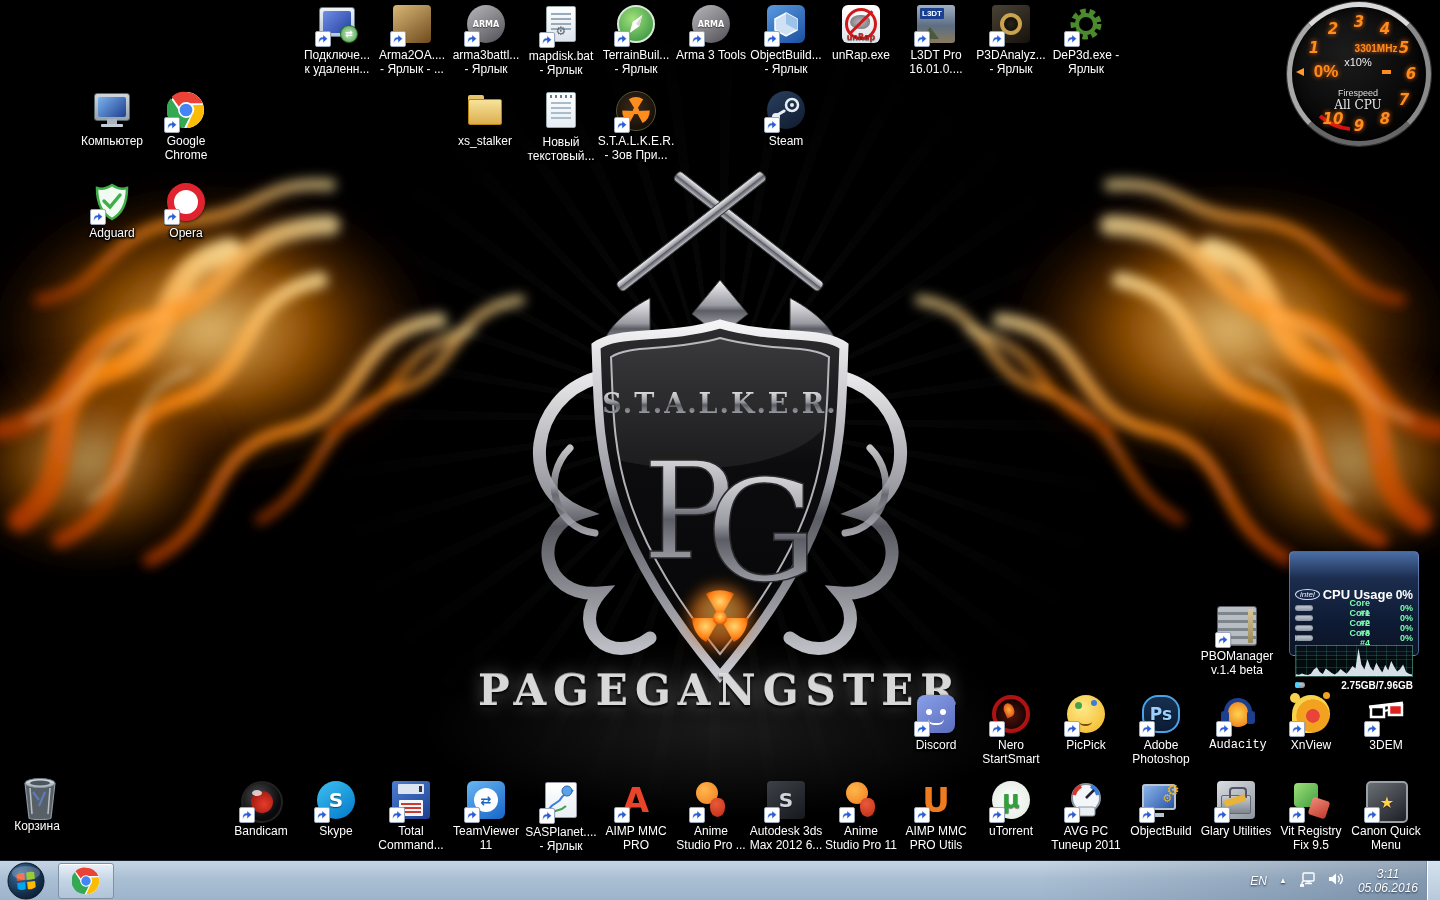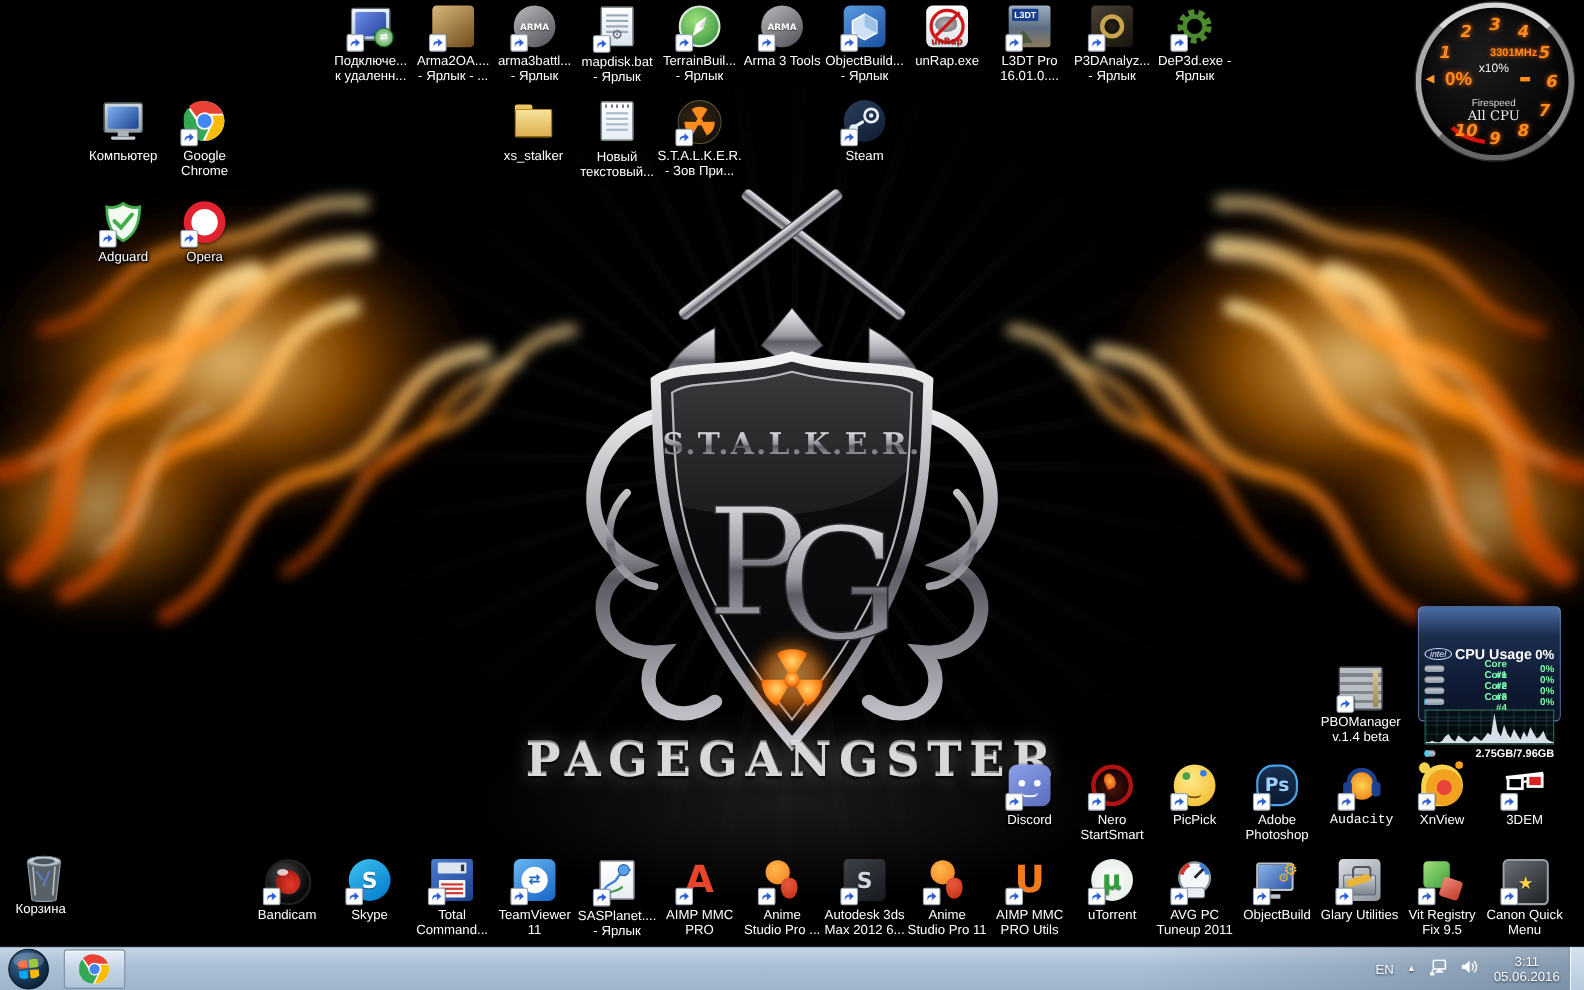--- a/index.html
+++ b/index.html
@@ -46,21 +46,21 @@
   .cbar i{position:absolute;left:0;top:0;bottom:0;background:#46d2ff;border-radius:3px;}
   .cname{flex:1;text-align:right;color:#7dffb0;font-weight:bold;}
   .cval{width:22px;text-align:right;color:#7dffb0;font-weight:bold;}
   #cgraph{margin:2px 5px;width:116px;height:30px;background:rgba(5,15,20,.75);
     border:1px solid rgba(120,220,180,.35);position:relative;overflow:hidden;
     background-image:repeating-linear-gradient(90deg,rgba(60,220,170,.18) 0 1px,transparent 1px 10px),
       repeating-linear-gradient(0deg,rgba(60,220,170,.18) 0 1px,transparent 1px 8px);}
   
   #taskbar{position:absolute;left:0;top:860px;width:1440px;height:40px;
     background:linear-gradient(180deg,#c6d5e4,#aabfd4 45%,#9db4cb);
-    border-top:1px solid #16202e;box-sizing:border-box;display:flex;align-items:center;}
+    border-top:1px solid #16202e;box-sizing:border-box;display:flex;align-items:center;font-style:italic;}
   #taskbar:after{content:"";position:absolute;inset:0;
     background:linear-gradient(90deg,transparent 72%,rgba(30,50,75,.28));pointer-events:none;}
   #startbtn{width:52px;height:39px;display:flex;align-items:center;justify-content:center;cursor:pointer;}
   #chromebtn{width:54px;height:34px;margin-left:6px;border:1px solid #7e91a6;border-radius:3px;
     background:linear-gradient(#e9f1f9,#c2d3e4 50%,#b0c4d8);display:flex;align-items:center;
     justify-content:center;box-shadow:inset 0 1px 0 #fff;cursor:pointer;}
   #tray{position:absolute;right:0;top:0;height:39px;display:flex;align-items:center;z-index:2;}
   .trayitem{color:#fff;font-size:12px;text-shadow:0 1px 2px rgba(20,35,55,.9);margin:0 6px;cursor:pointer;}
   #clock{text-align:center;font-size:12px;line-height:14px;color:#fff;
     text-shadow:0 1px 2px rgba(20,35,55,.9);margin:0 8px;cursor:default;}

